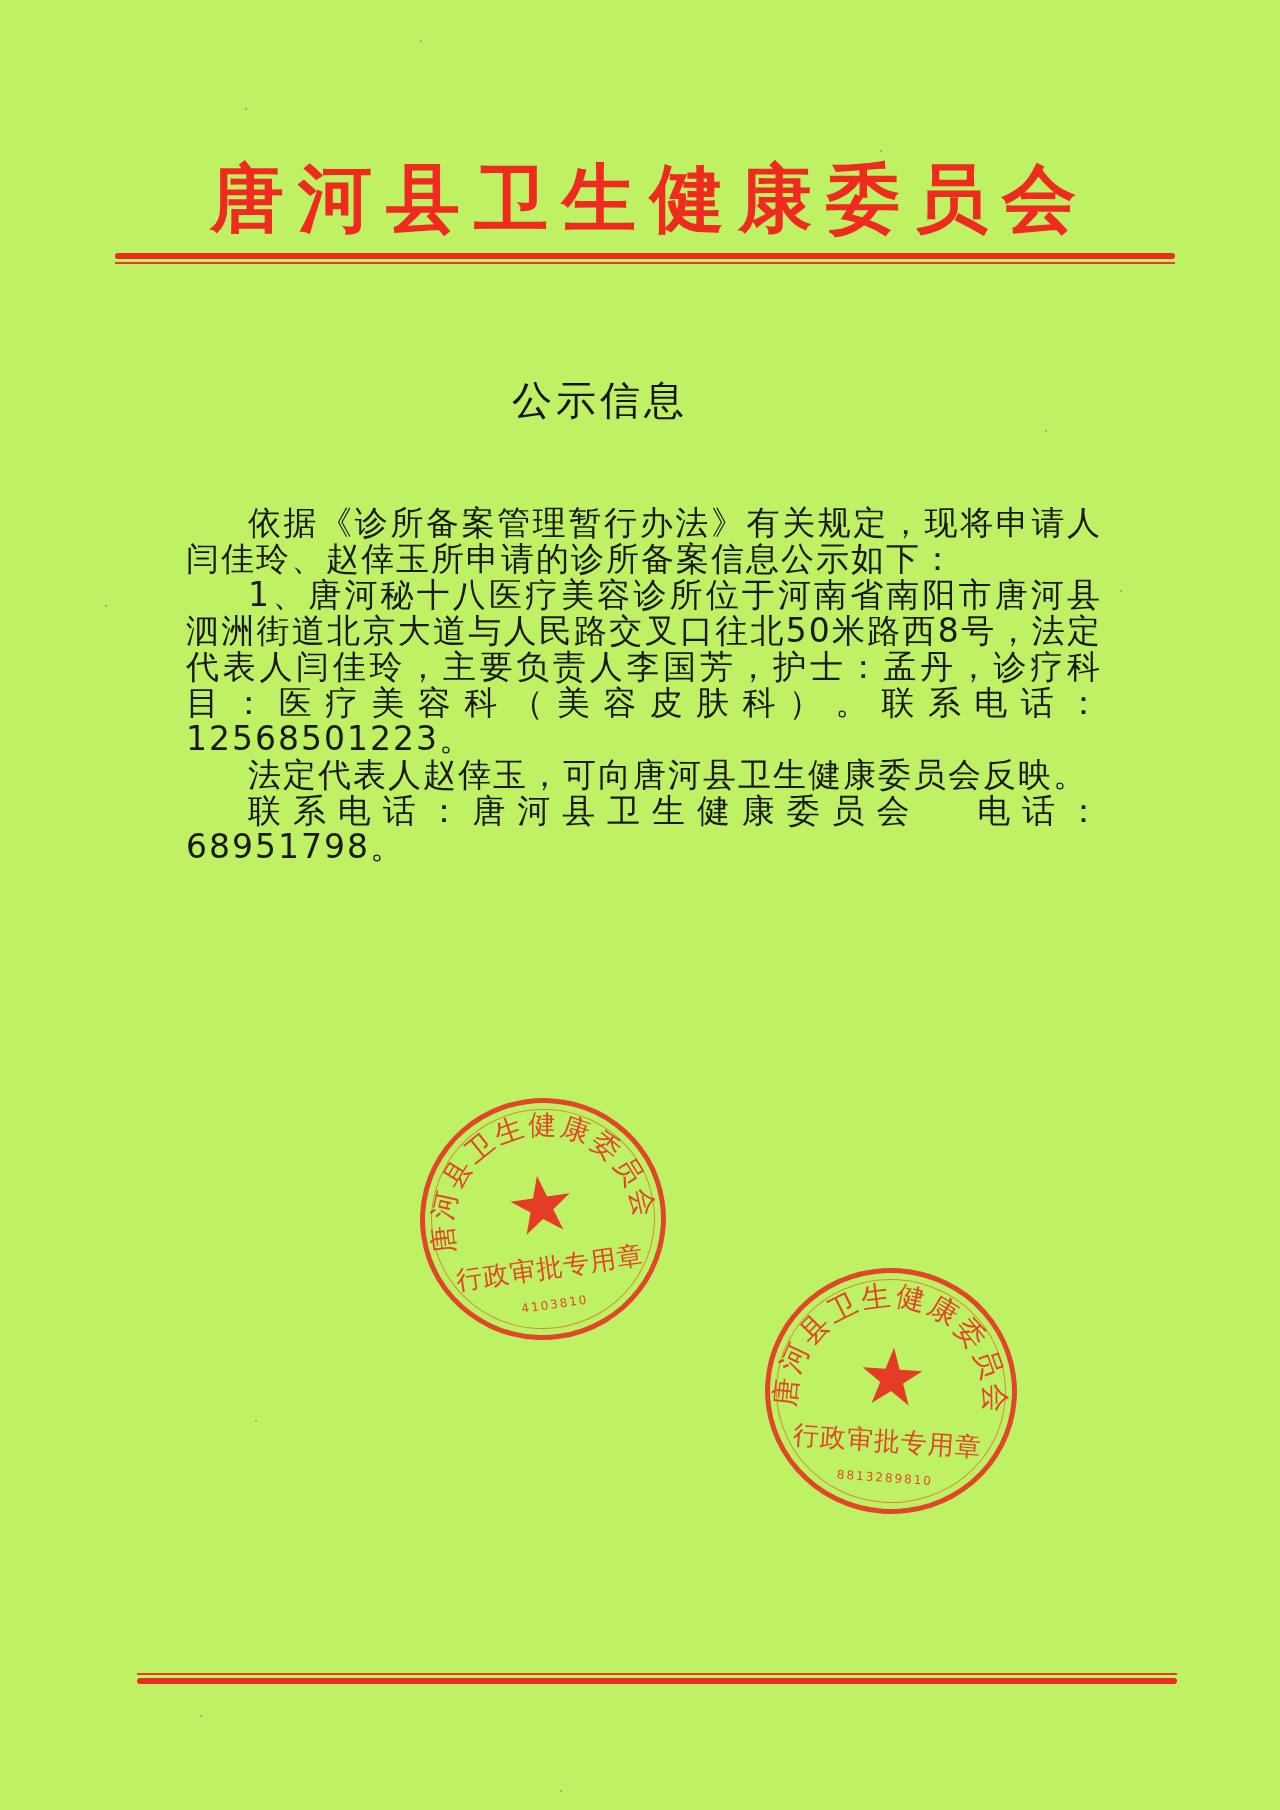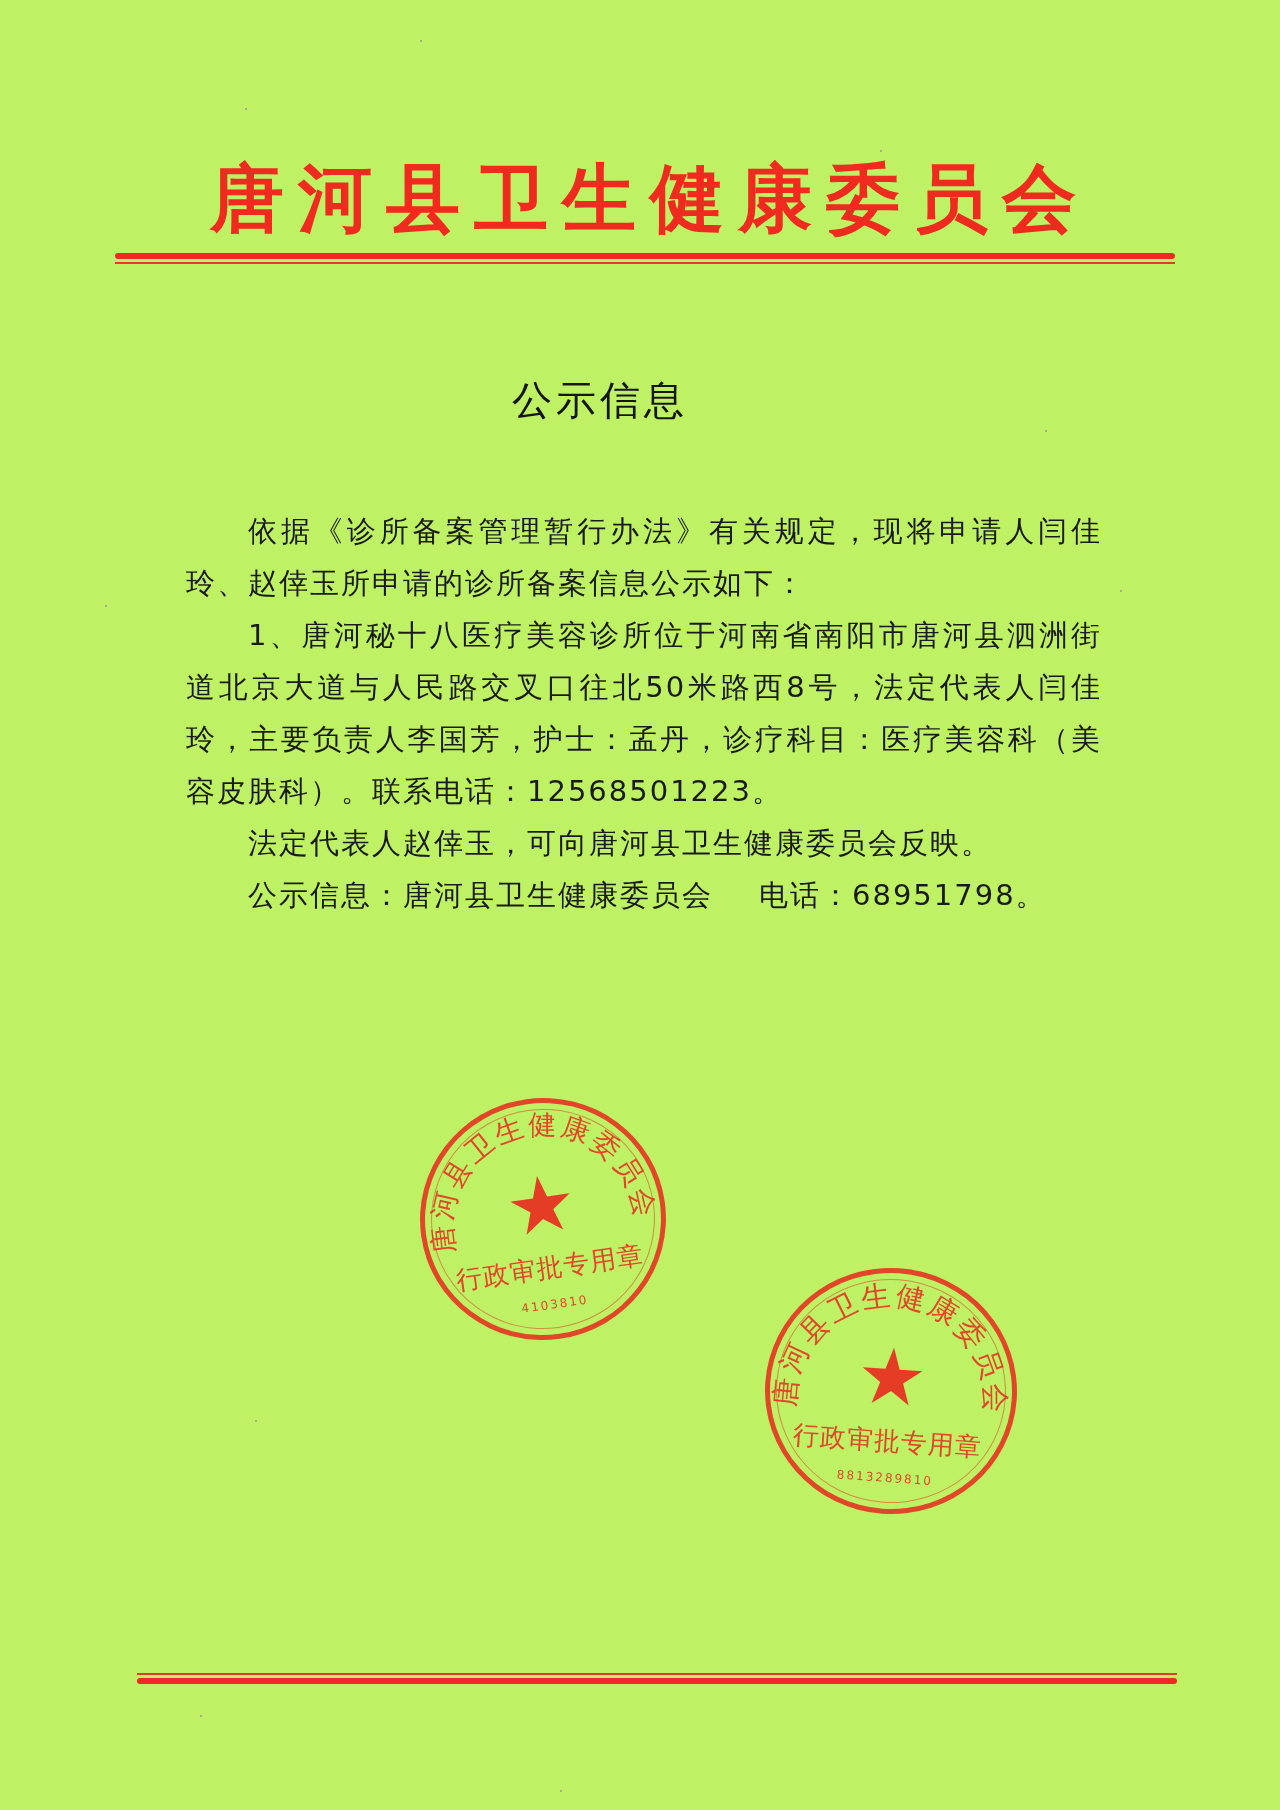--- a/index.html
+++ b/index.html
@@ -10,22 +10,22 @@
          font-family: "DejaVu Serif", "Liberation Serif", serif; font-weight: bold;
          font-size: 74px; letter-spacing: 14px; color: #ef2a1e; line-height: 96px; }
   .rule { position: absolute; left: 115px; width: 1060px; }
   .rule .thick { height: 6px; background: #ef2a1e; border-radius: 3px; }
   .rule .gap { height: 3px; }
   .rule .thin { height: 2px; background: #e83a2c; }
   .rule-top { top: 253px; }
   .rule-bottom { top: 1673px; left: 137px; width: 1040px; }
   .doc-subtitle { position: absolute; left: 0; width: 1200px; top: 370px; text-align: center;
          font-size: 40px; letter-spacing: 4px; color: #151515; line-height: 60px; }
-  .body-text { position: absolute; left: 186px; top: 505px; width: 916px; font-size: 29px;
-         line-height: 52px; color: #1a1a1a; letter-spacing: 2px; text-align: justify; }
+  .body-text { position: absolute; left: 186px; top: 505px; width: 916px; font-size: 33px;
+         line-height: 36px; color: #1a1a1a; letter-spacing: 2px; text-align: justify; }
   .body-text p { margin: 0; text-indent: 62px; }
   .stamp { position: absolute; border: 5px solid rgba(232,40,30,0.85); border-radius: 50%;
          color: rgba(232,40,30,0.85); pointer-events: none; }
   .stamp .inner-ring { position: absolute; left: 6px; top: 6px; right: 6px; bottom: 6px;
          border: 1px solid rgba(232,40,30,0.5); border-radius: 50%; }
   .stamp .star { position: absolute; left: 50%; top: 44%; transform: translate(-50%,-50%);
          font-size: 78px; line-height: 78px; color: rgba(232,40,30,0.9); }
   .stamp .arc-text { position: absolute; left: 0; top: 0; width: 100%; height: 100%; }
   .stamp .bottom-text { position: absolute; left: 0; width: 100%; text-align: center;
          top: 64%; font-family: "DejaVu Serif", serif; font-size: 26px; letter-spacing: 1px; }
@@ -47,21 +47,21 @@
     <div class="gap"></div>
     <div class="thin"></div>
   </div>
 
   <div class="doc-subtitle">公示信息</div>
 
   <div class="body-text">
     <p>依据《诊所备案管理暂行办法》有关规定，现将申请人闫佳玲、赵倖玉所申请的诊所备案信息公示如下：</p>
     <p><span>1、</span><span>唐河秘十八医疗美容诊所位于河南省南阳市唐河县泗洲街道北京大道与人民路交叉口往北50米路西8号，法定代表人闫佳玲，主要负责人李国芳，护士：孟丹，诊疗科目：医疗美容科（美容皮肤科）。联系电话：12568501223。</span></p>
     <p>法定代表人赵倖玉，可向唐河县卫生健康委员会反映。</p>
-    <p><span>公示信息：</span><span>唐河县卫生健康委员会</span><span style="display:inline-block;width:46px;"></span><span>电话：</span><span>68951798。</span></p>
+    <p><span>联系电话：</span><span>唐河县卫生健康委员会</span><span style="display:inline-block;width:46px;"></span><span>电话：</span><span>68951798。</span></p>
   </div>
 
   <div class="stamp stamp-1">
     <div class="inner-ring"></div>
     <svg class="arc-text" viewBox="0 0 236 232">
       <defs>
           <path id="arc1" d="M 30 150 A 92 92 0 1 1 206 150"></path>
         </defs>
       <text font-size="28" fill="rgba(232,40,30,0.85)" font-family="DejaVu Serif, serif" letter-spacing="3">
         <textPath href="#arc1" startOffset="4%">唐河县卫生健康委员会</textPath>

